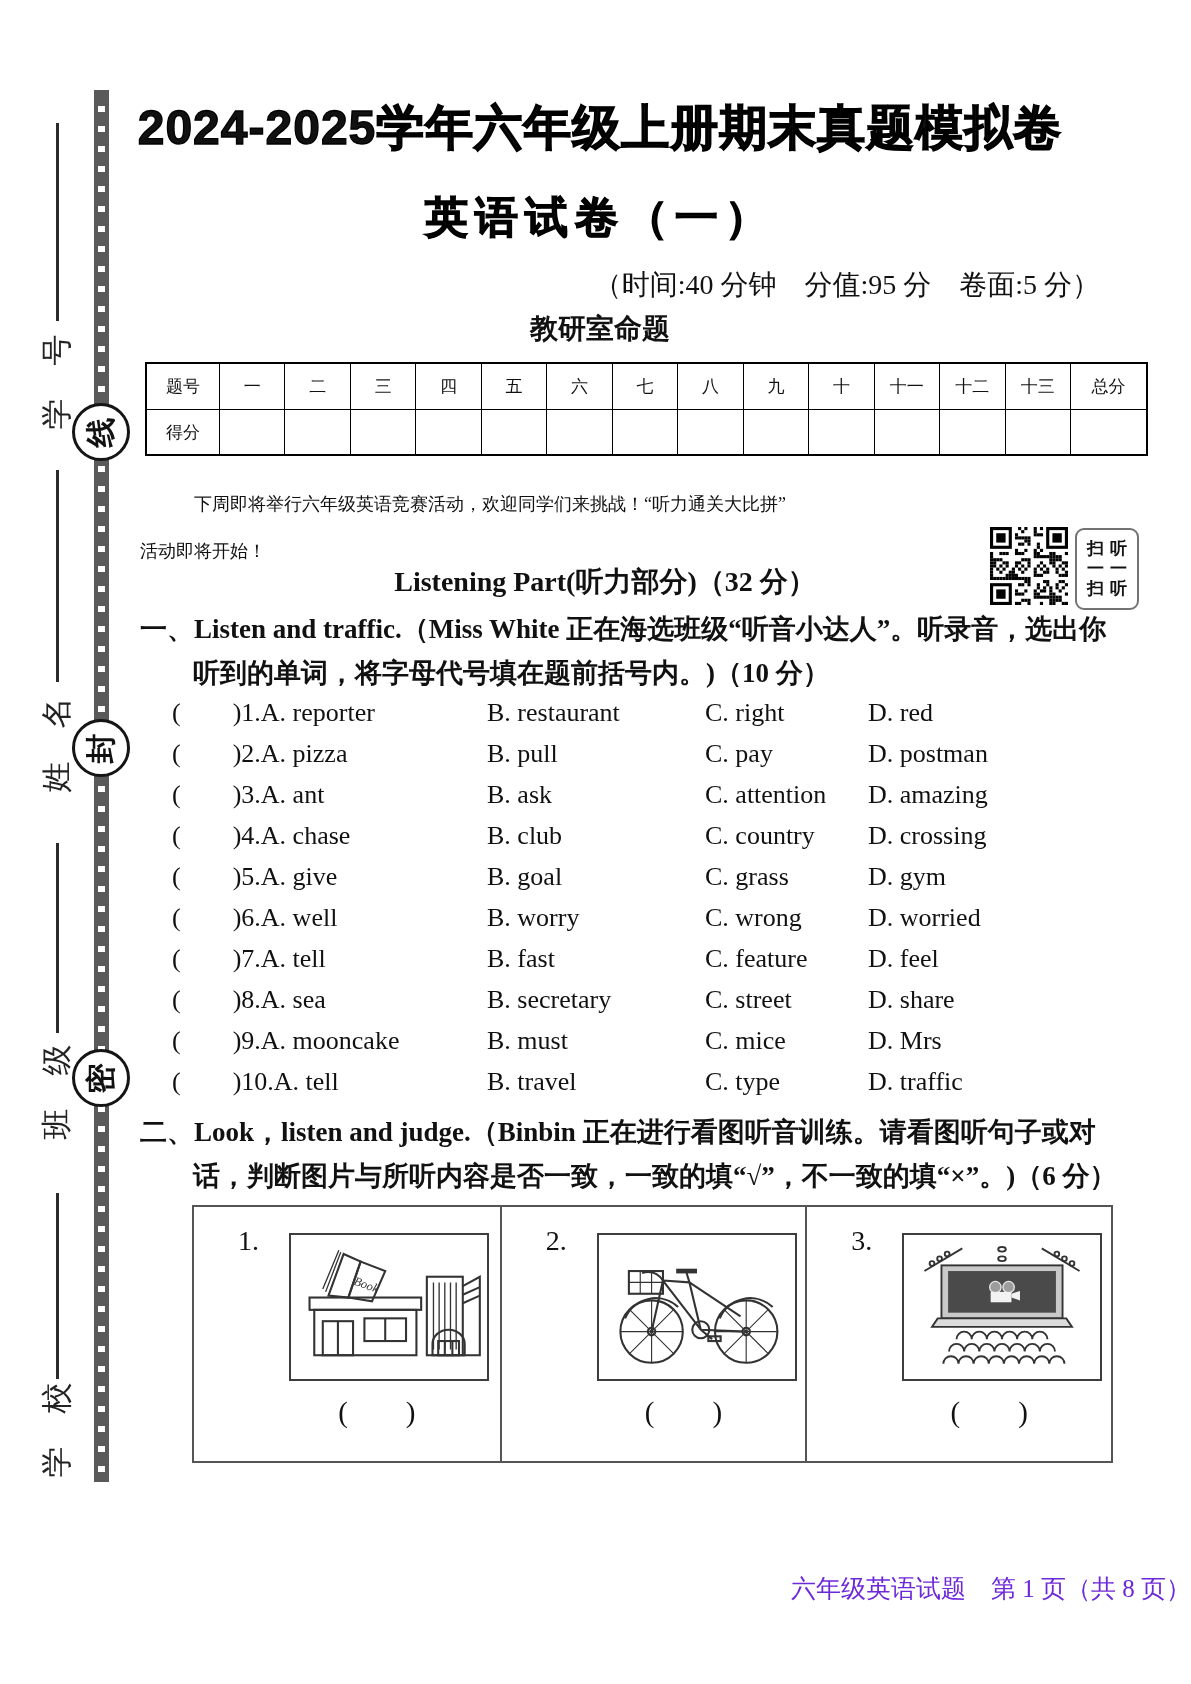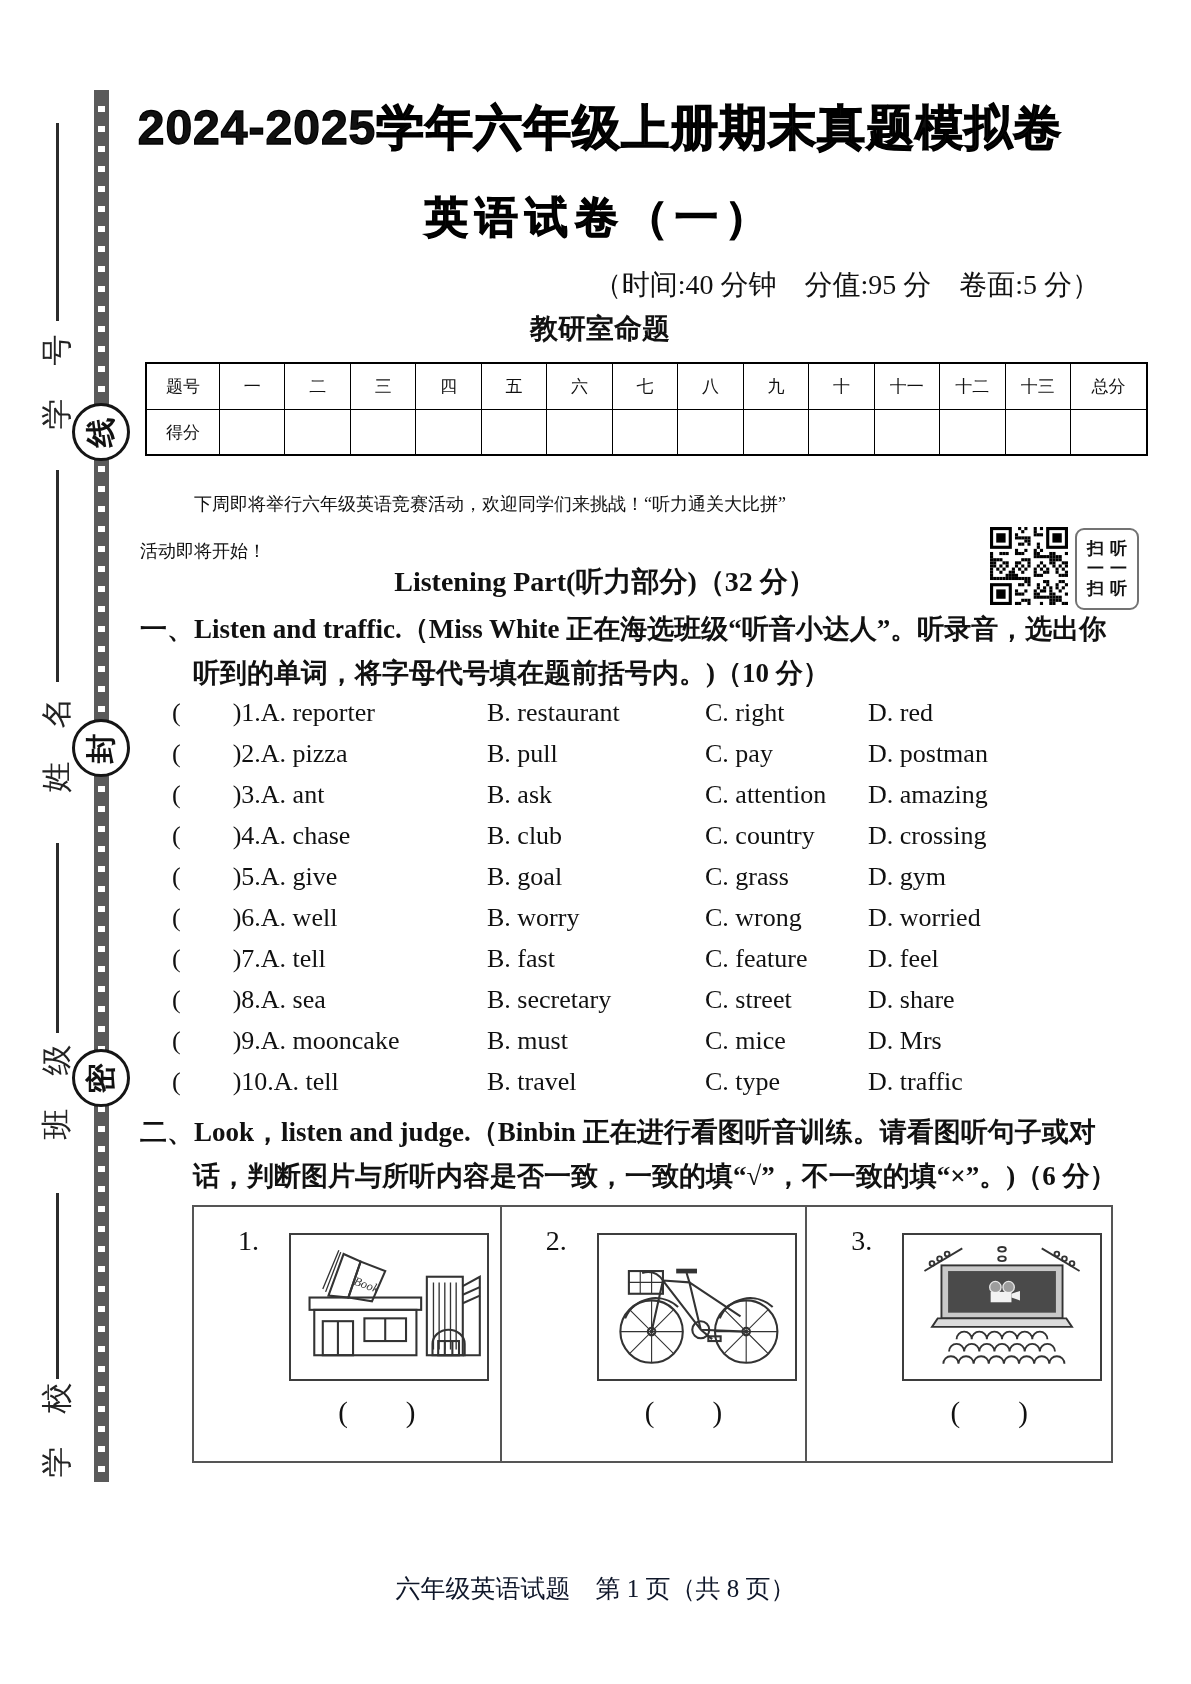--- a/index.html
+++ b/index.html
@@ -60,21 +60,21 @@
   
   .img-table{left:192px;top:1205px;width:921px;height:258px;display:grid;
         grid-template-columns:1fr 1fr 1fr;border:2px solid #555;box-sizing:border-box;background:#fff}
   .img-cell{border-left:2px solid #555;position:relative;padding-top:26px;box-sizing:border-box}
   .img-cell.first{border-left:none}
   .cell-num{position:absolute;left:44px;top:18px;font-size:28px}
   .img-frame{margin-left:95px;width:200px;height:148px;border:2px solid #3d3d3d;box-sizing:border-box;
         display:flex;align-items:center;justify-content:center;background:#fff}
   .cell-bracket{text-align:center;padding-left:60px;margin-top:12px;font-size:29px}
 
-  .footer{left:0;top:1572px;width:1191px;text-align:center;font-size:25px;color:#0f172a}
+  .footer{left:0;top:1572px;width:1191px;text-align:right;font-size:25px;color:#6d28d9}
 </style>
 </head>
 <body>
 
 <div class="page">
 
   <div>
     <div class="abs seal-strip"></div>
     <div class="abs vline" style="top:123px;height:198px"></div>
     <div class="abs vline" style="top:470px;height:212px"></div>

